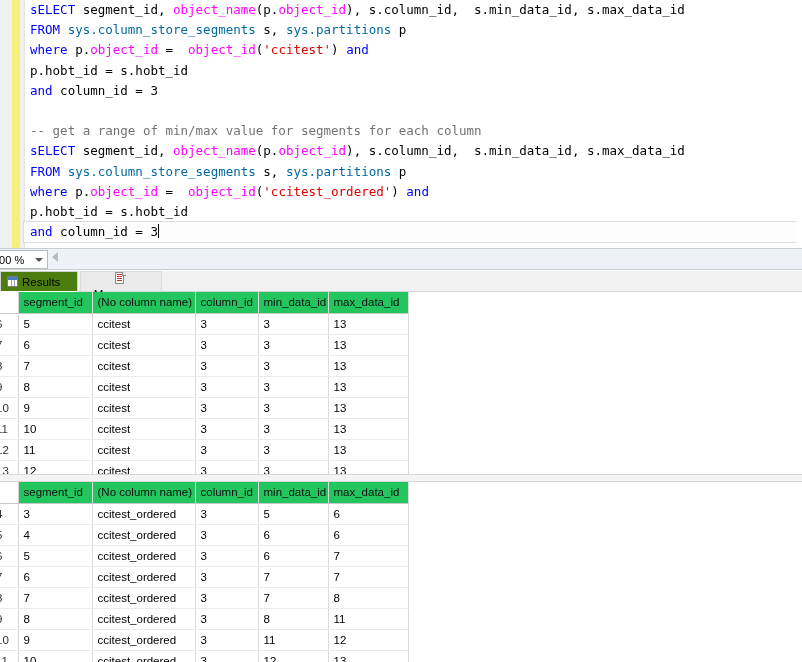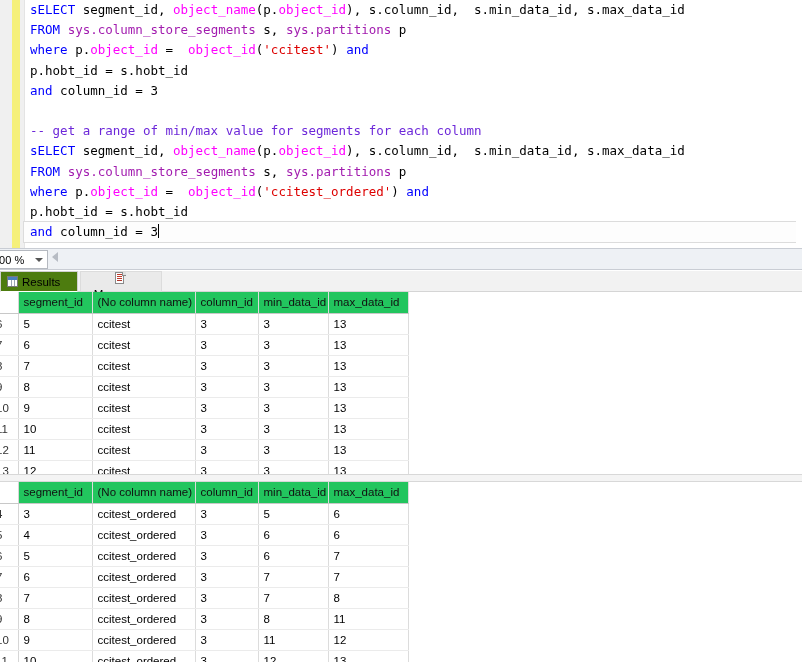--- a/index.html
+++ b/index.html
@@ -55,23 +55,23 @@
     padding-left: 6px;
     position: relative;
     overflow: hidden;
   }
   .code-line.current {
     outline: 1px solid #dcdcdc;
     background: #fdfdfd;
   }
   .kw       { color: #0000ff; }
   .fn       { color: #ff00ff; }
-  .sys      { color: #a21caf; }
+  .sys      { color: #0369a1; }
   .str      { color: #dd0000; }
-  .cmt      { color: #6d28d9; }
+  .cmt      { color: #737373; }
   .plain    { color: #000000; }
   .prop     { color: #ff00ff; }
   .caret {
     display: inline-block;
     width: 1px;
     height: 14px;
     background: #000;
     vertical-align: -2px;
     margin-left: 0px;
   }

